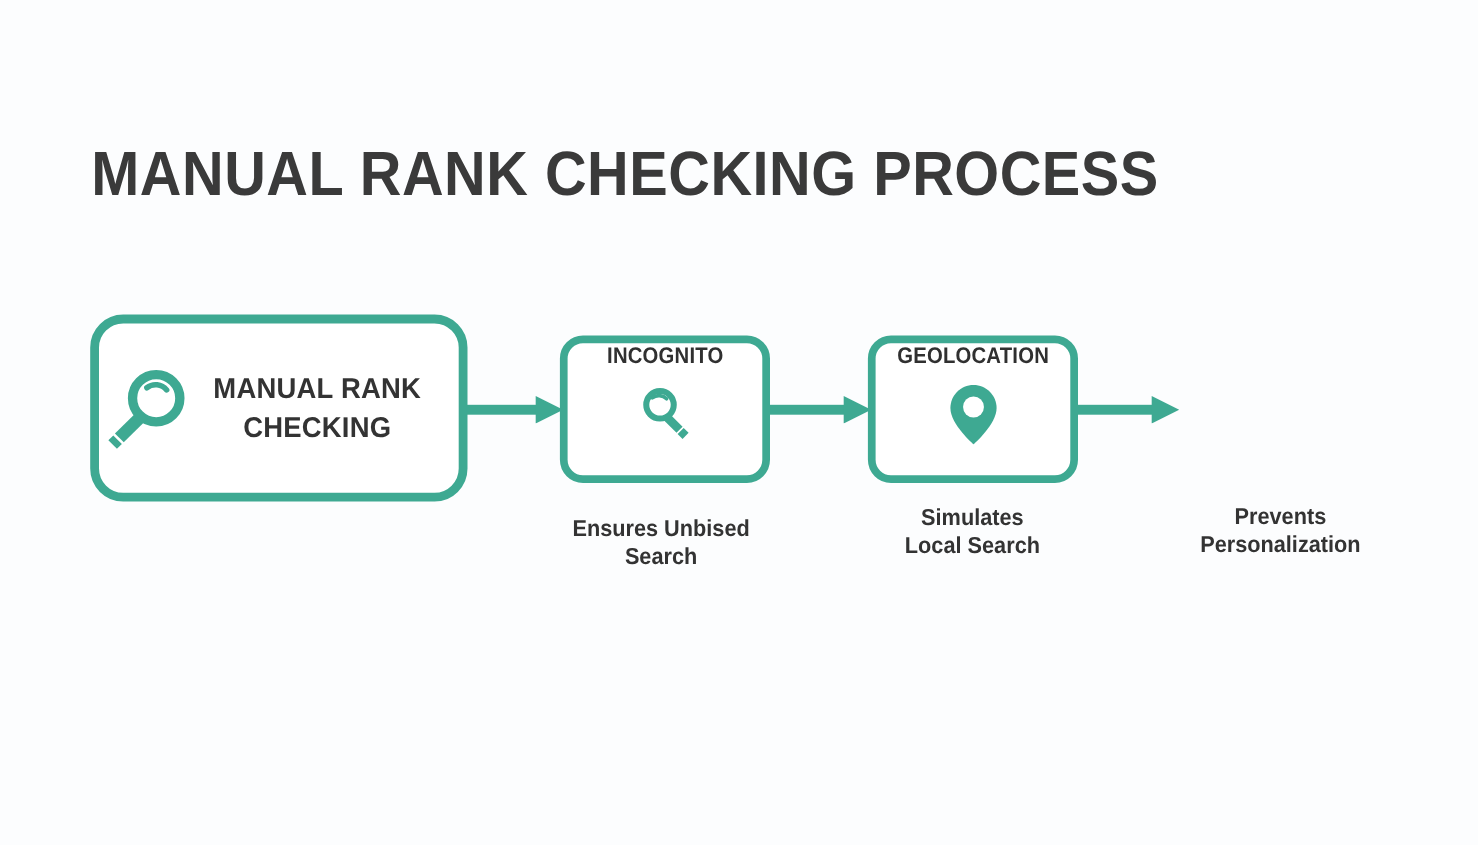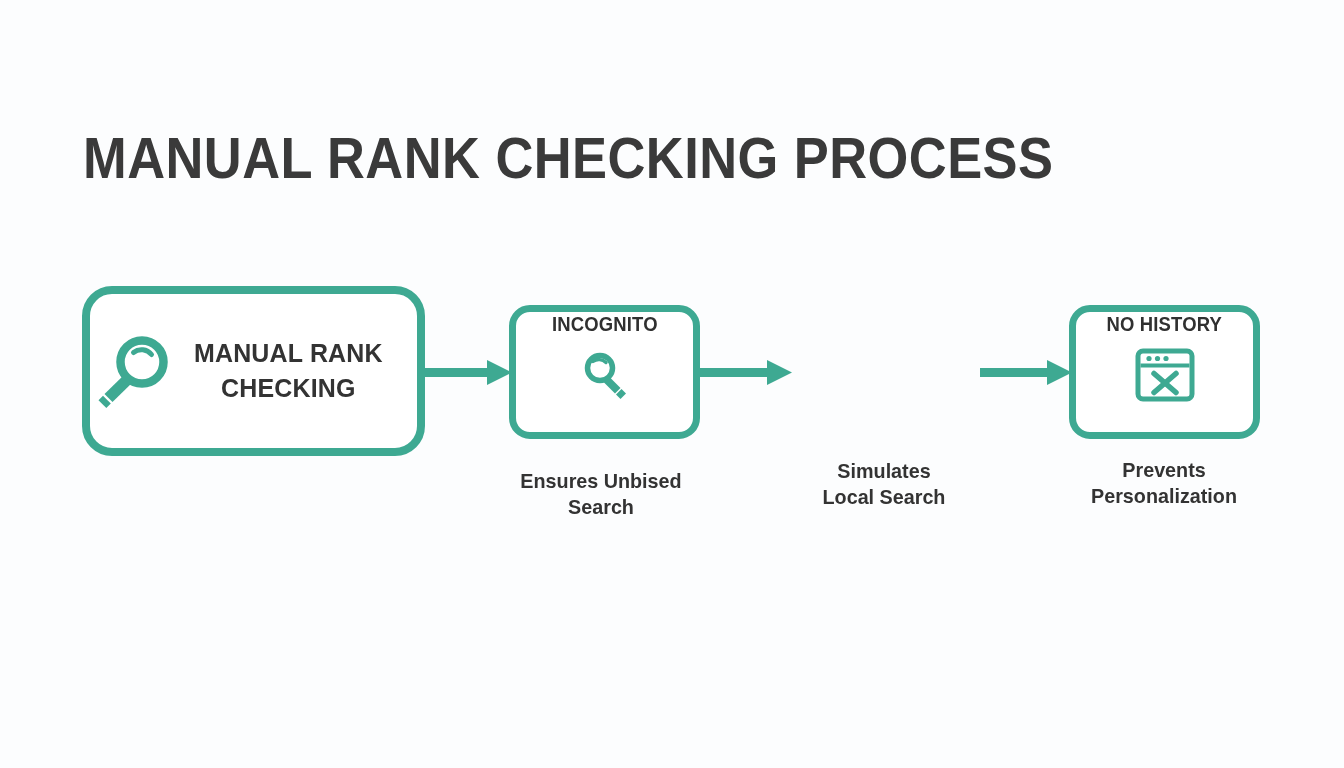--- a/index.html
+++ b/index.html
@@ -162,42 +162,37 @@
     </span>
   </div>
 
   <div class="arrow" id="arrow-2">
     <svg class="icon-svg" width="92" height="26" viewBox="0 0 92 26" preserveAspectRatio="none" aria-hidden="true">
       <rect x="0" y="9" width="72" height="9" fill="#3ea992"></rect>
       <path d="M67 1 L92 13.5 L67 26 Z" fill="#3ea992"></path>
     </svg>
   </div>
 
+  <div class="box box-step" id="box-step-2">
+    <div class="step-label">GEOLOCATION</div>
+    <span class="icon-wrap">
+      <svg class="icon-svg" width="48" height="58" viewBox="0 0 48 58" aria-hidden="true">
+        <path d="M24 2 C12.4 2 3 11.4 3 23 C3 38 24 56 24 56 C24 56 45 38 45 23 C45 11.4 35.6 2 24 2 Z" fill="#3ea992"></path>
+        <circle cx="24" cy="22" r="9.5" fill="#ffffff"></circle>
+      </svg>
+    </span>
+  </div>
 
   <div class="arrow" id="arrow-3">
     <svg class="icon-svg" width="92" height="26" viewBox="0 0 92 26" preserveAspectRatio="none" aria-hidden="true">
       <rect x="0" y="9" width="72" height="9" fill="#3ea992"></rect>
       <path d="M67 1 L92 13.5 L67 26 Z" fill="#3ea992"></path>
     </svg>
   </div>
 
-  <div class="box box-step" id="box-step-3">
-    <div class="step-label">NO HISTORY</div>
-    <span class="icon-wrap">
-      <svg class="icon-svg" width="60" height="54" viewBox="0 0 60 54" aria-hidden="true">
-        <rect x="3" y="3" width="54" height="48" rx="5" ry="5" fill="none" stroke="#3ea992" stroke-width="5"></rect>
-        <line x1="5.5" y1="17.5" x2="54.5" y2="17.5" stroke="#3ea992" stroke-width="4"></line>
-        <circle cx="14" cy="10.5" r="2.6" fill="#3ea992"></circle>
-        <circle cx="22.5" cy="10.5" r="2.6" fill="#3ea992"></circle>
-        <circle cx="31" cy="10.5" r="2.6" fill="#3ea992"></circle>
-        <line x1="19" y1="25.5" x2="41" y2="44.5" stroke="#3ea992" stroke-width="5.5" stroke-linecap="round"></line>
-        <line x1="41" y1="25.5" x2="19" y2="44.5" stroke="#3ea992" stroke-width="5.5" stroke-linecap="round"></line>
-      </svg>
-    </span>
-  </div>
 
   <div class="caption" id="caption-1">
     <span>Ensures Unbised</span><br>
     <span>Search</span>
   </div>
 
   <div class="caption" id="caption-2">
     <span>Simulates</span><br>
     <span>Local Search</span>
   </div>

